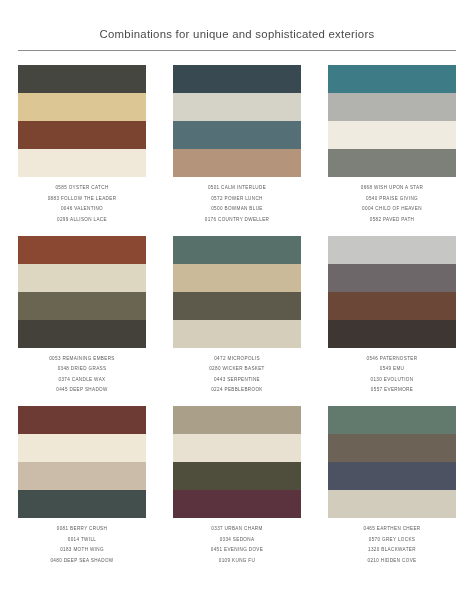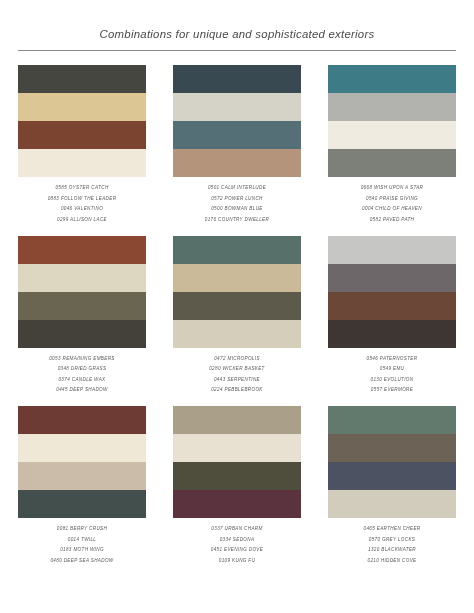--- a/index.html
+++ b/index.html
@@ -15,21 +15,20 @@
     color: #3a3a3a;
     overflow: hidden;
   }
   .page {
     width: 474px;
     height: 613px;
     box-sizing: border-box;
     padding: 0;
     position: relative;
     background: #ffffff;
-    font-style: italic;
   }
   .header {
     padding-top: 27px;
     text-align: center;
   }
   .header-title {
     font-size: 11.4px;
     letter-spacing: 0.25px;
     color: #4a4a4a;
     font-weight: 400;

